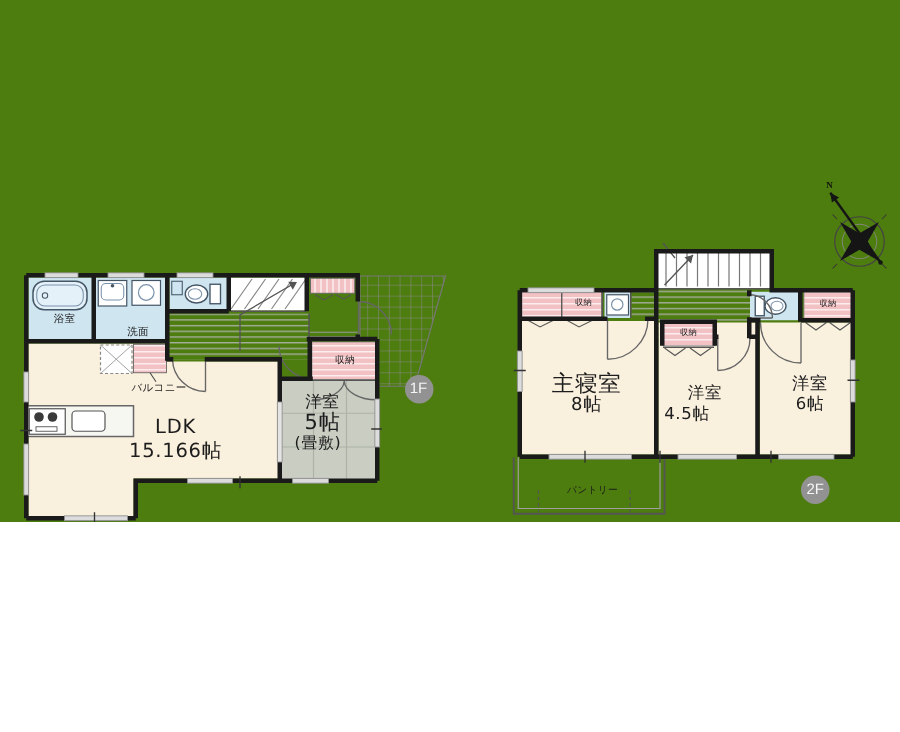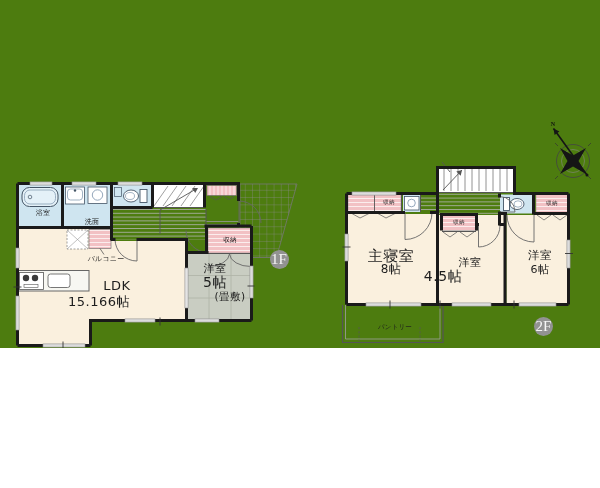--- a/index.html
+++ b/index.html
@@ -4,21 +4,21 @@
 <style>
   html,body{margin:0;padding:0;background:#fff;}
   .canvas{position:relative;width:600px;height:348px;background:#4d7c0f;overflow:hidden;
           font-family:"DejaVu Sans",sans-serif;padding-left:16px;}
   .canvas svg{position:absolute;left:0;top:0;}
   .lbl{position:absolute;transform:translate(-50%,-50%);white-space:nowrap;color:#1d1d1d;
        letter-spacing:.5px;line-height:1;}
   .lbl.small{letter-spacing:.2px;}
   .badge{position:absolute;width:19px;height:19px;border-radius:50%;background:#929292;
          color:#f6f6f6;display:flex;align-items:center;justify-content:center;
-         font-family:Liberation Serif, serif;font-size:15px;}
+         font-family:Liberation Sans, sans-serif;font-size:10px;}
   .north{position:absolute;transform:translate(-50%,-50%);font-family:"Liberation Serif",serif;
          font-size:6px;font-weight:bold;color:#111;}
 </style>
 </head>
 <body>
 
 <div class="canvas">
 <svg width="600" height="488" viewBox="0 0 600 488">
   <defs>
     <pattern id="pGrid" width="7.2" height="7.3" patternUnits="userSpaceOnUse">
@@ -215,31 +215,31 @@
     <circle cx="587" cy="175" r="1.5" fill="#151515"></circle>
     <path d="M588,146 L591,143 M588,176 L591,179 M558,176 L555,179 M558,146 L555,143" stroke="#333" stroke-width="0.7"></path>
   </g>
 </svg>
 
 <div class="lbl small" style="left:43px;top:213px;font-size:7px">浴室</div>
 <div class="lbl small" style="left:92px;top:222px;font-size:7px">洗面</div>
 <div class="lbl small" style="left:106px;top:259px;font-size:7px">バルコニー</div>
 <div class="lbl small" style="left:230px;top:240px;font-size:6.5px">収納</div>
 <div class="lbl" style="left:117px;top:285px;font-size:13px">LDK</div>
-<div class="lbl" style="left:99px;top:301px;font-size:13px">15.166帖</div>
+<div class="lbl" style="left:117px;top:301px;font-size:13px">15.166帖</div>
 <div class="lbl" style="left:215px;top:268px;font-size:11px">洋室</div>
 <div class="lbl" style="left:215px;top:282px;font-size:14px">5帖</div>
-<div class="lbl" style="left:230px;top:296px;font-size:10.5px">(畳敷)</div>
+<div class="lbl" style="left:212px;top:296px;font-size:10.5px">(畳敷)</div>
 <div class="badge" style="left:269.5px;top:249.5px">1F</div>
 
 <div class="lbl small" style="left:389px;top:203px;font-size:5.5px">収納</div>
 <div class="lbl small" style="left:459px;top:223px;font-size:5.5px">収納</div>
 <div class="lbl small" style="left:552px;top:204px;font-size:5.5px">収納</div>
 <div class="lbl" style="left:391px;top:256px;font-size:15px">主寝室</div>
 <div class="lbl" style="left:391px;top:269px;font-size:12px">8帖</div>
 <div class="lbl" style="left:470px;top:262px;font-size:11px">洋室</div>
-<div class="lbl" style="left:443px;top:276px;font-size:14px">4.5帖</div>
+<div class="lbl" style="left:458px;top:276px;font-size:11px">4.5帖</div>
 <div class="lbl" style="left:540px;top:256px;font-size:11.5px">洋室</div>
 <div class="lbl" style="left:540px;top:269px;font-size:11px">6帖</div>
 <div class="lbl small" style="left:395px;top:327px;font-size:6.5px">パントリー</div>
 <div class="badge" style="left:534px;top:316.5px">2F</div>
 <div class="north" style="left:553px;top:124px">N</div>
 </div>
 
 </body></html>

